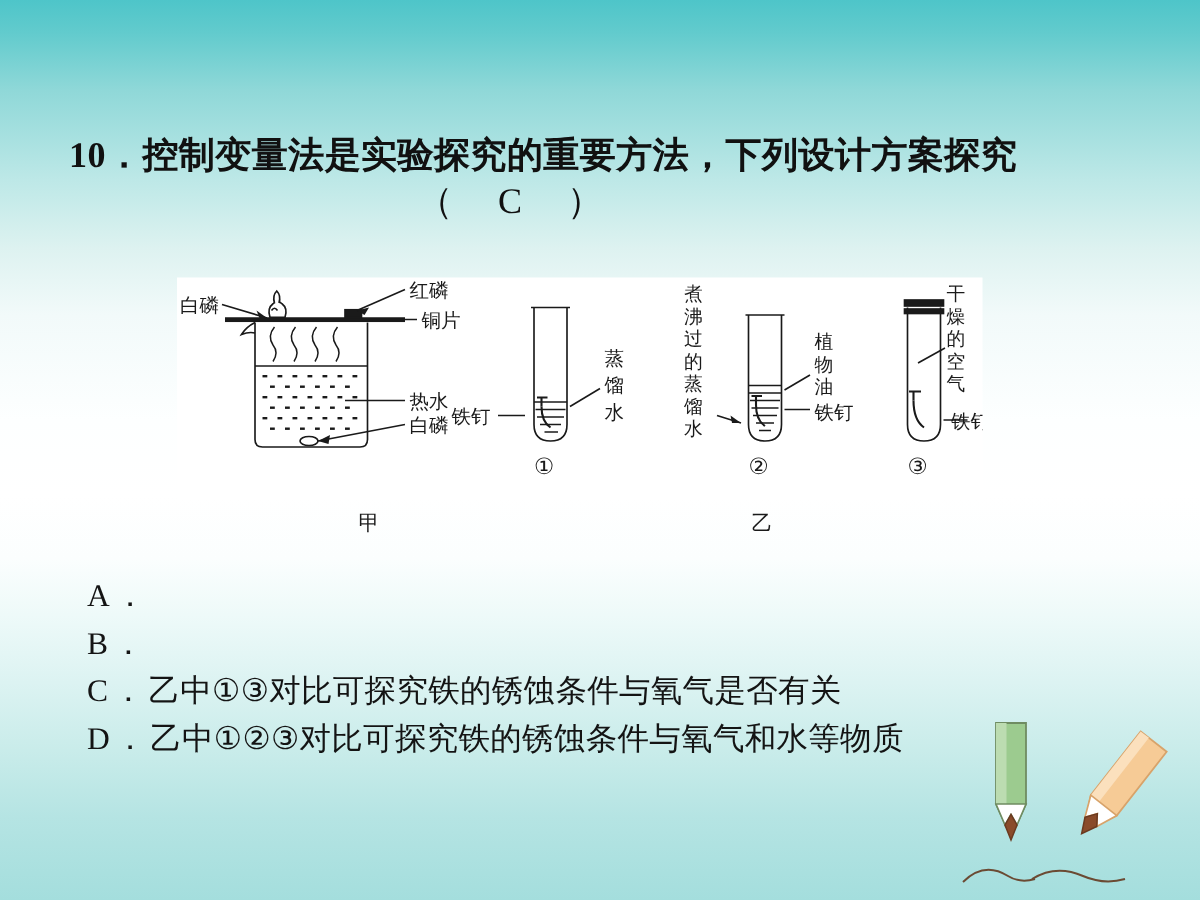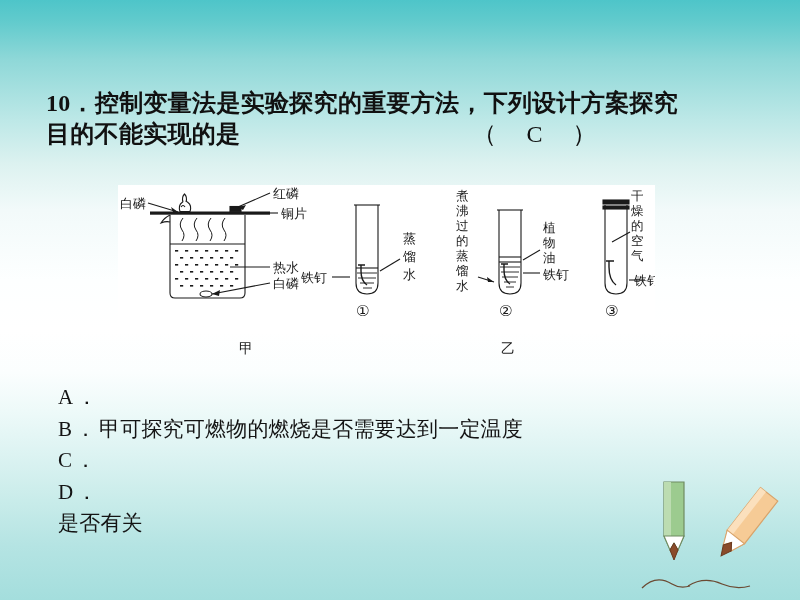--- a/index.html
+++ b/index.html
@@ -128,21 +128,20 @@
 </head>
 <body>
 
 <div id="slide">
 
   <div class="question">
     <div class="q-line1">
       <span class="q-num">10</span><span class="q-num">．</span><span class="q-text">控制变量法是实验探究的重要方法，下列设计方案探究</span>
     </div>
     <div class="q-line2">
-      <span class="q-text">目的不能实现的是</span>
       <span class="q-answer">（  C  ）</span>
     </div>
   </div>
 
   <div class="figure-panel">
     <svg class="fig-svg" width="537" height="148" viewBox="0 0 537 148">
       <g stroke="#1a1a1a" fill="none" stroke-width="1.1">
 
         <rect x="32" y="26.5" width="120" height="3.2" fill="#1a1a1a" stroke="none"></rect>
 
@@ -323,31 +322,31 @@
   <div class="fig-caption" id="caption-yi">乙</div>
 
   <div class="options">
     <div class="opt">
       <span class="opt-letter">A</span>
         <span class="opt-letter">．</span>
     </div>
     <div class="opt">
       <span class="opt-letter">B</span>
         <span class="opt-letter">．</span>
-        <span class="opt-body">甲可探究可燃物的燃烧是否需要达到一定温度</span>
     </div>
     <div class="opt">
       <span class="opt-letter">C</span>
         <span class="opt-letter">．</span>
+        <span class="opt-body">乙中①③对比可探究铁的锈蚀条件与氧气是否有关</span>
     </div>
     <div class="opt">
       <span class="opt-letter">D</span>
         <span class="opt-letter">．</span>
-    </div>
-    <div class="opt-cont">是否有关</div>
+        <span class="opt-body">乙中①②③对比可探究铁的锈蚀条件与氧气和水等物质</span>
+    </div>
   </div>
 
   <svg id="pencils" viewBox="0 0 160 120">
 
     <path d="M2 108 q14 -14 30 -4 q8 5 18 2" stroke="#6b4a33" stroke-width="1.3" fill="none"></path>
     <path d="M48 106 q16 -10 34 -2 q14 6 28 2" stroke="#6b4a33" stroke-width="1.3" fill="none"></path>
 
     <g>
       <path d="M24 2 L44 2 L44 56 L34 78 L24 56 Z" fill="#9ccb8f" stroke="#6f8c62" stroke-width="1.2"></path>
       <path d="M24 2 L31 2 L31 56 L28 63 L24 56 Z" fill="#bcdcb1" stroke="none"></path>

